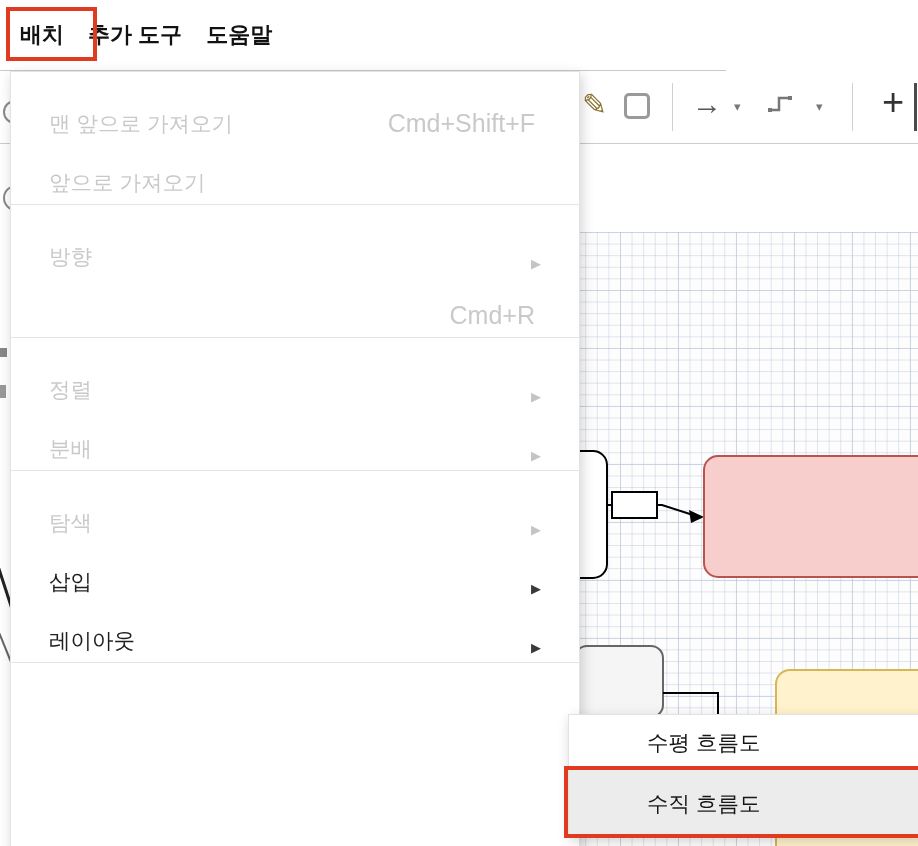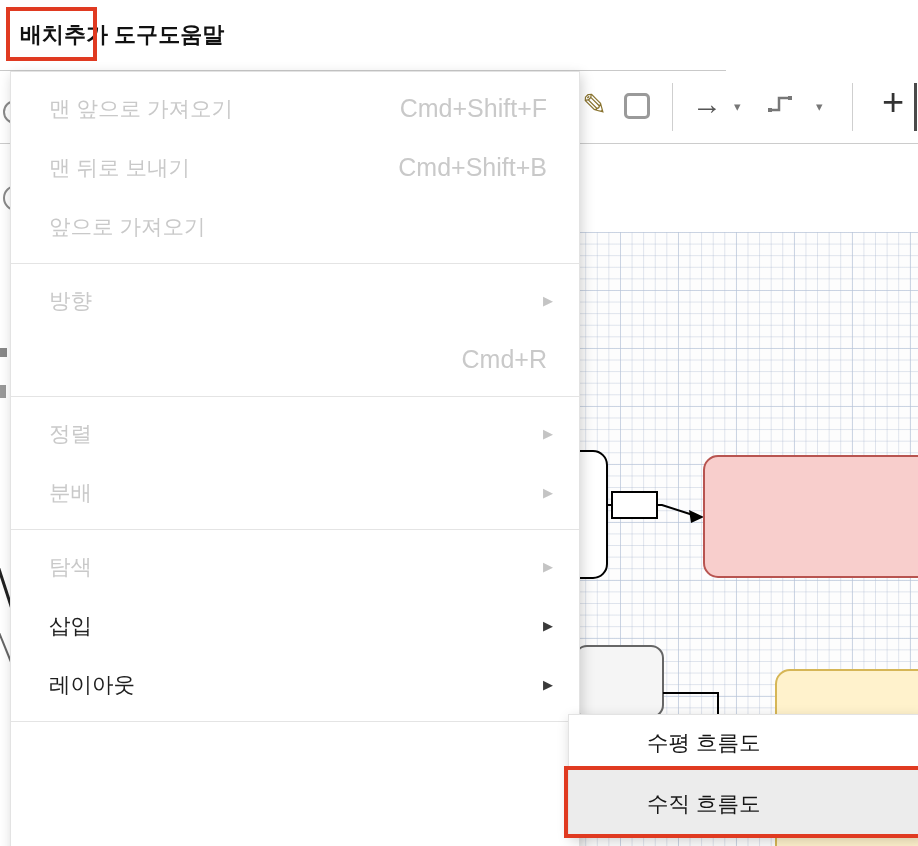--- a/index.html
+++ b/index.html
@@ -9,21 +9,21 @@
     overflow:hidden;
     background:#ffffff;
     font-family:"Liberation Sans", sans-serif;
   }
 
   
   .menubar{
     position:absolute;left:0;top:0;width:726px;height:71px;
     background:#fff;border-bottom:1px solid #c9c9c9;
     display:flex;align-items:center;box-sizing:border-box;
-    padding-left:20px;z-index:5;
+    padding-left:20px;gap:24px;z-index:5;
   }
   .mb-item{font-size:22px;font-weight:700;color:#111;white-space:nowrap;cursor:default;}
   .mb-status{
     font-size:18px;color:#222;text-decoration:underline;
     text-underline-offset:3px;white-space:nowrap;cursor:pointer;
   }
 
   
   .toolbar{
     position:absolute;left:0;top:71px;width:918px;height:73px;
@@ -60,22 +60,22 @@
   .left-slivers{position:absolute;left:0;top:0;z-index:3;}
 
   
   .menu-popup{
     position:absolute;left:10px;top:71px;width:570px;bottom:-20px;
     background:#ffffff;border:1px solid #e3e3e3;
     box-shadow:2px 4px 12px rgba(0,0,0,.18);
     box-sizing:border-box;padding-top:7px;z-index:10;
   }
   .mi{
-    height:59px;display:flex;align-items:center;
-    padding:0 20px 0 38px;font-size:21.5px;color:#1f1f1f;cursor:pointer;
+    height:59px;display:flex;align-items:flex-end;
+    padding:0 32px 0 38px;font-size:21.5px;color:#1f1f1f;cursor:pointer;
   }
   .mi .lbl{flex:0 1 auto;white-space:nowrap;}
   .mi .sc{margin-left:auto;color:#c9c9c9;font-size:25px;padding-right:12px;white-space:nowrap;}
   .mi .arrow{margin-left:auto;font-size:13px;color:#3a3a3a;padding-right:6px;}
   .mi.disabled{color:#c9c9c9;cursor:default;}
   .mi.disabled .arrow{color:#c4c4c4;}
   .menu-sep{height:1px;background:#e4e4e4;margin:7px 0;}
 
   
   .submenu{
@@ -150,24 +150,20 @@
   <span class="mb-item">도움말</span>
 </div>
 
 <div class="menu-popup">
 
   <div class="mi disabled">
     <span class="lbl">맨 앞으로 가져오기</span>
     <span class="sc">Cmd+Shift+F</span>
   </div>
   <div class="mi disabled">
-    <span class="lbl">맨 뒤로 보내기</span>
-    <span class="sc">Cmd+Shift+B</span>
-  </div>
-  <div class="mi disabled">
     <span class="lbl">앞으로 가져오기</span>
   </div>
 
   <div class="menu-sep"></div>
 
   <div class="mi disabled">
     <span class="lbl">방향</span>
     <span class="arrow">▶</span>
   </div>
   <div class="mi disabled">

